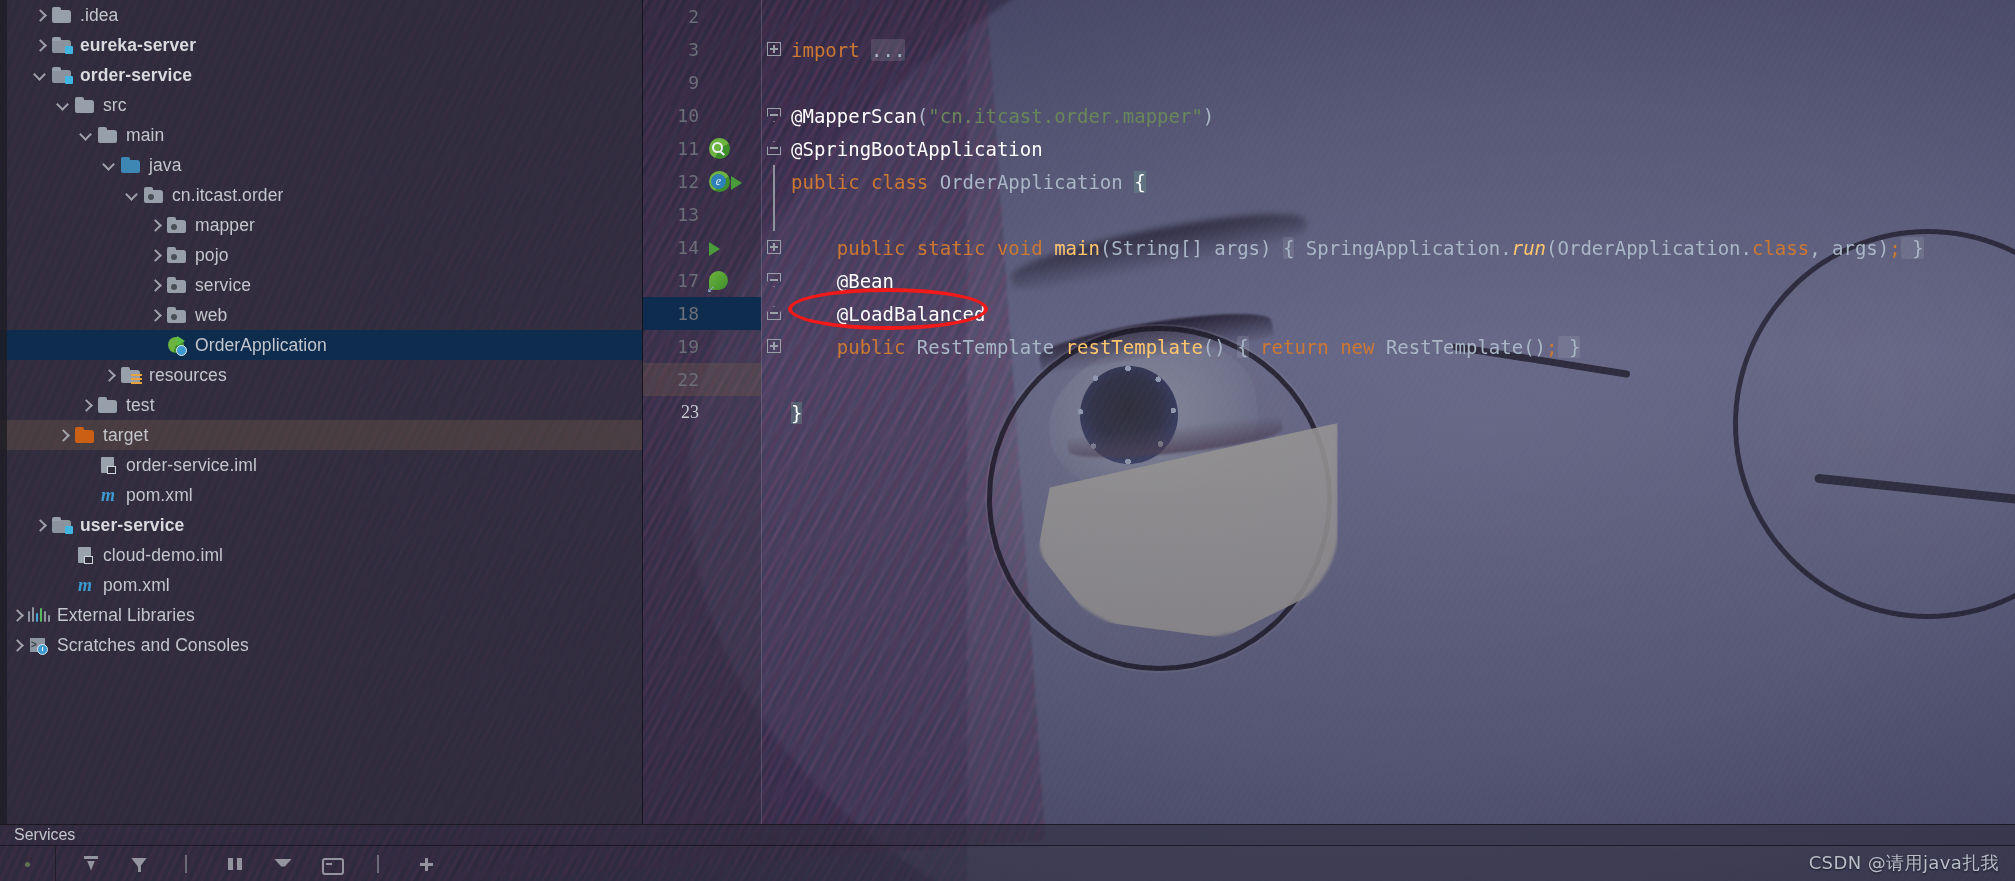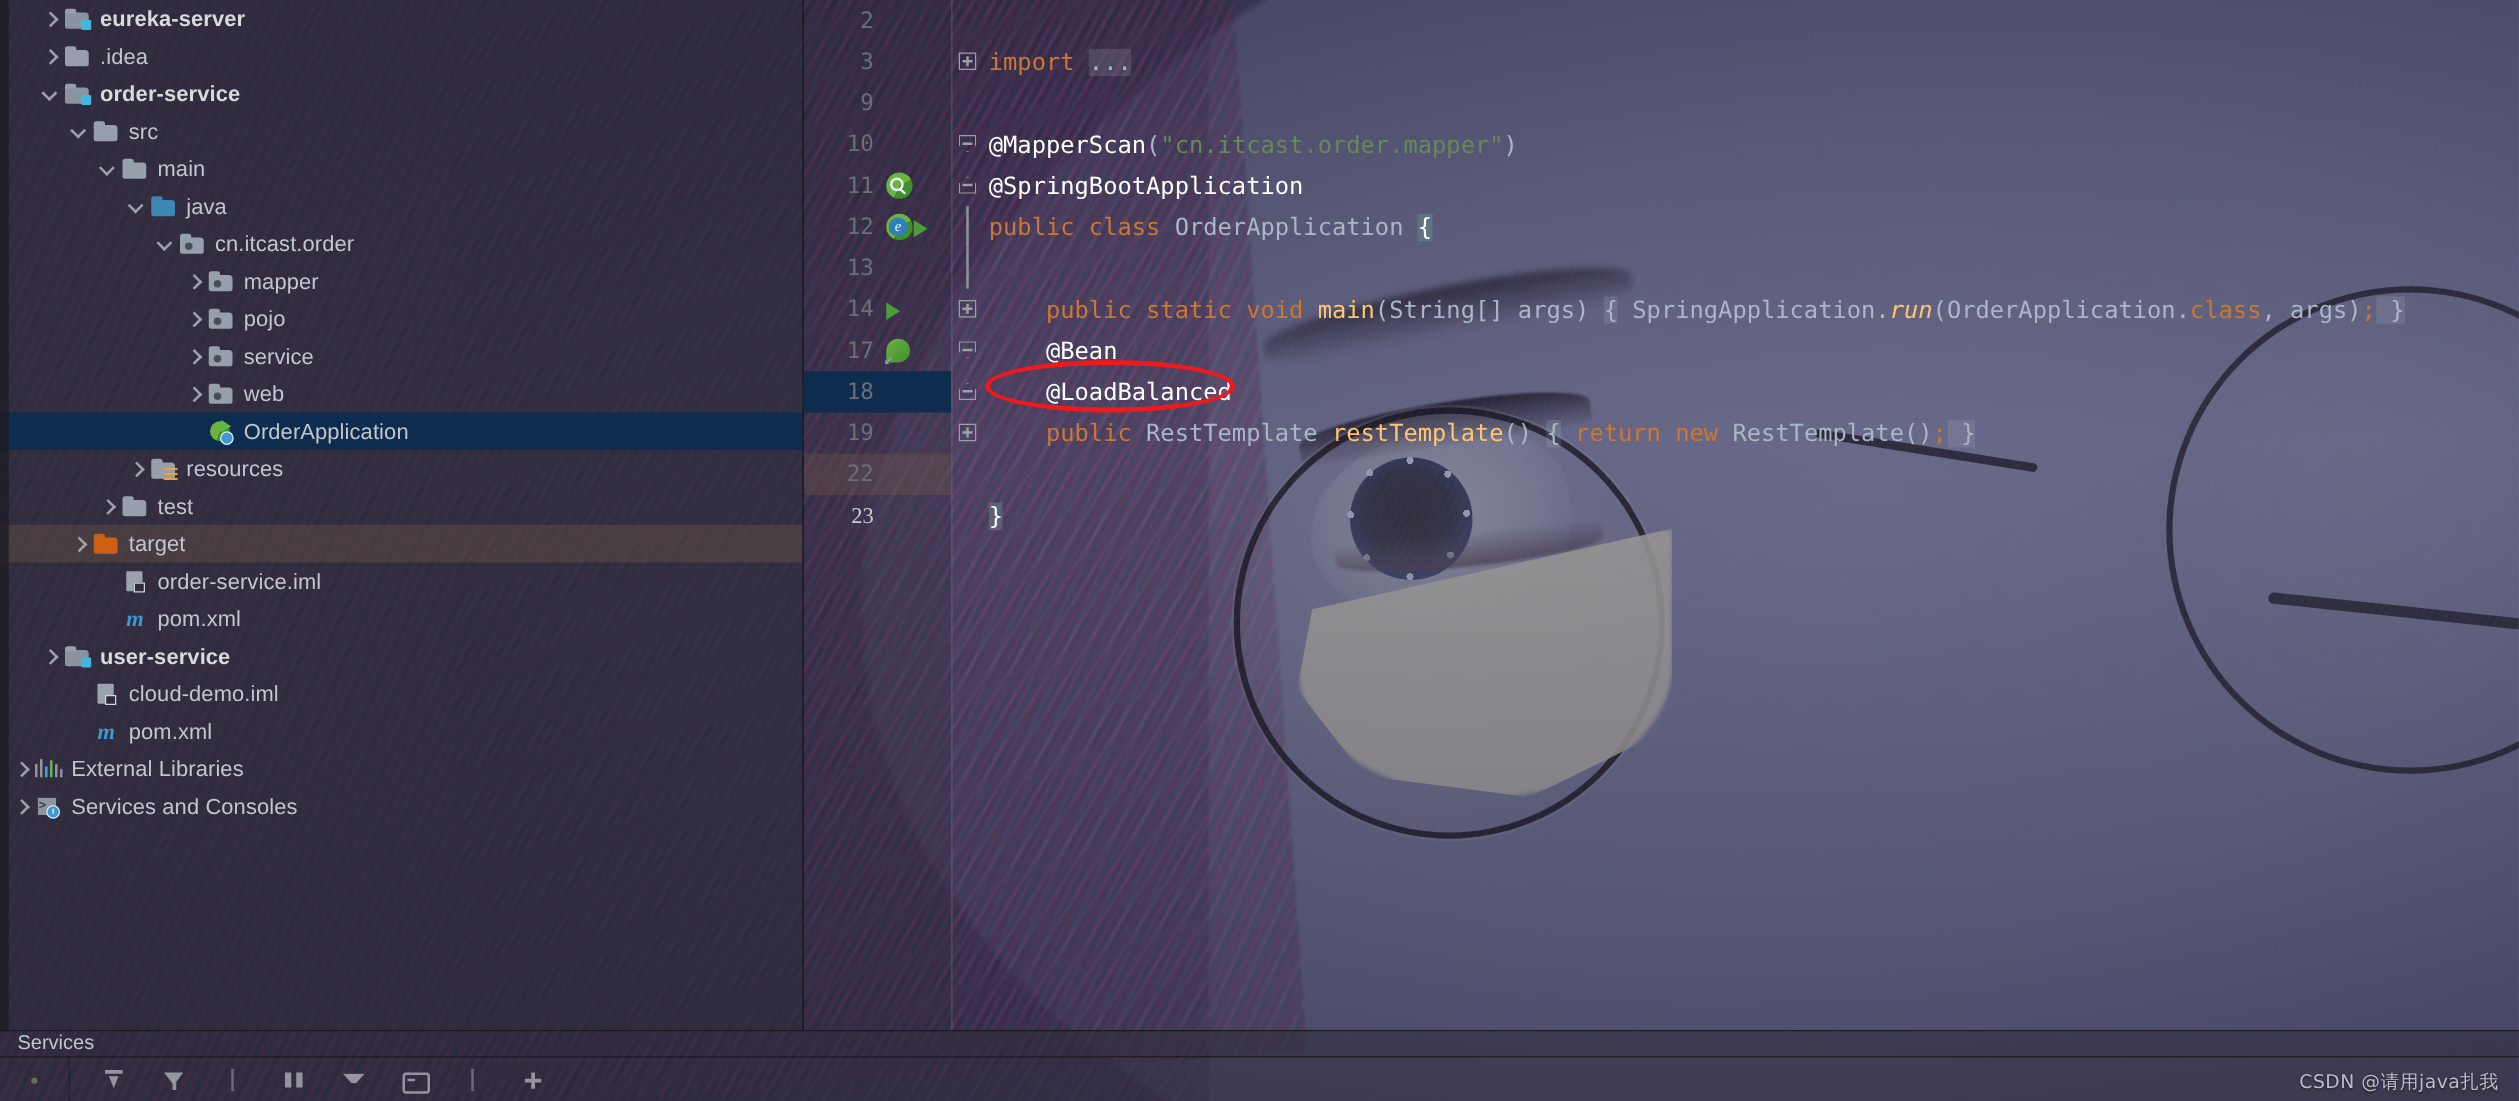--- a/index.html
+++ b/index.html
@@ -431,21 +431,21 @@
                         border:2px solid #b9bdc4; border-radius:3px; }
   .tbi.console::after { content:""; position:absolute; left:6px; top:9px; width:6px; height:2px; background:#b9bdc4; }
   .tbi.plus::before  { content:""; position:absolute; left:9px; top:4px; width:3px; height:13px; background:#b9bdc4; }
   .tbi.plus::after   { content:""; position:absolute; left:4px; top:9px; width:13px; height:3px; background:#b9bdc4; }
   .tbi.dot::before   { content:""; position:absolute; left:8px; top:8px; width:5px; height:5px;
                        background:#6d8f5a; border-radius:50%; }
 
   
   #watermark {
     position:absolute; right:16px; bottom:6px;
-    font-size:15px; color:#b9bec9;
+    font-size:18px; color:#b9bec9;
     font-family:"DejaVu Sans", sans-serif;
     letter-spacing:0.4px;
     z-index:8;
     text-shadow: 0 1px 2px rgba(0,0,0,0.6);
   }
   
   #left-stripe {
     position:absolute; left:0; top:0; width:7px; height:824px;
     background: rgba(30,29,38,0.85);
     z-index:4;
@@ -473,33 +473,33 @@
   <div class="chroma"></div>
   <div class="darken"></div>
 </div>
 
 <div id="ide">
 
   <div id="left-stripe"></div>
 
   <div id="project-panel">
     <div id="project-tree">
+        <div class="row">
+          <span style="flex: 0 0 33px;"></span>
+          <span class="arrow "></span>
+          <span class="ico folder"></span>
+          <span class="label">.idea</span>
+        </div>
         <div class="row bold">
           <span style="flex: 0 0 33px;"></span>
           <span class="arrow "></span>
           <span class="ico folder module">
             <span class="badge"></span>
           </span>
           <span class="label">eureka-server</span>
-        </div>
-        <div class="row">
-          <span style="flex: 0 0 33px;"></span>
-          <span class="arrow "></span>
-          <span class="ico folder"></span>
-          <span class="label">.idea</span>
         </div>
         <div class="row bold">
           <span style="flex: 0 0 33px;"></span>
           <span class="arrow open"></span>
           <span class="ico folder module">
             <span class="badge"></span>
           </span>
           <span class="label">order-service</span>
         </div>
         <div class="row">
@@ -635,21 +635,21 @@
           </span>
           <span class="label">External Libraries</span>
         </div>
         <div class="row">
           <span style="flex: 0 0 10px;"></span>
           <span class="arrow "></span>
           <span class="ico scratch">
             <span class="arrowg">&gt;</span>
             <span class="clk"></span>
           </span>
-          <span class="label">Services and Consoles</span>
+          <span class="label">Scratches and Consoles</span>
         </div>
       </div>
   </div>
 
   <div id="editor">
     <div id="gutter-zone">
         <div class="row-hl-sel" style="top: 297px;"></div>
         <div class="row-hl-hov" style="top: 363px;"></div>
       </div>
     <div id="gutter-sep"></div>

